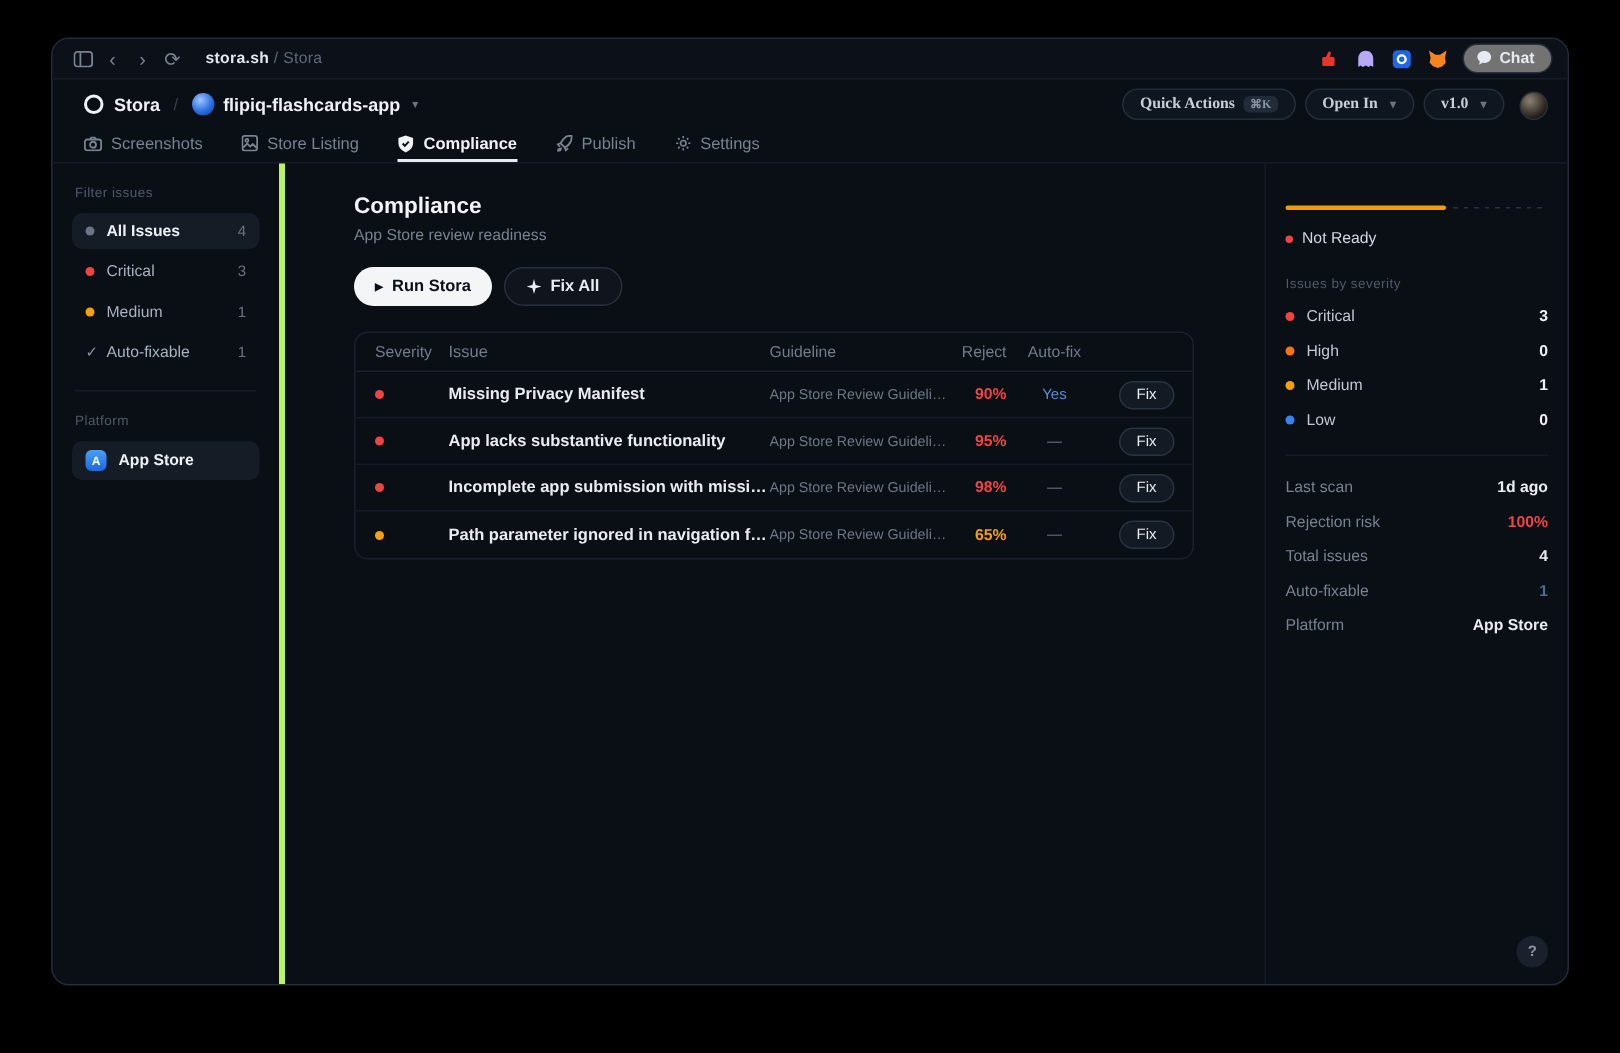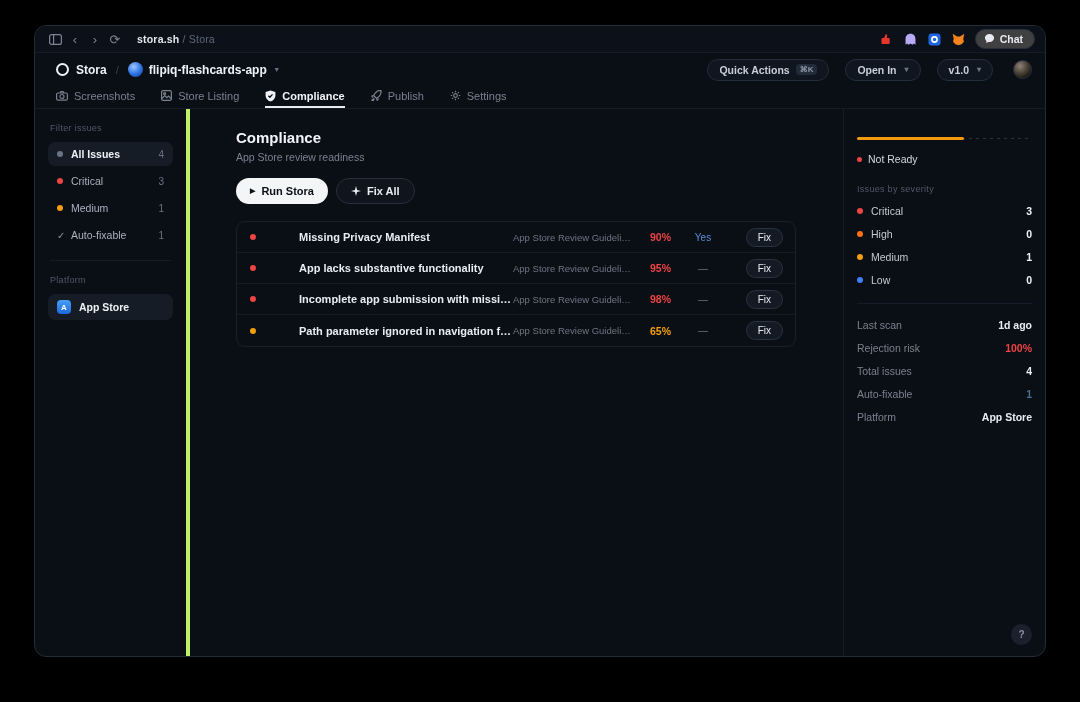--- a/index.html
+++ b/index.html
@@ -14,35 +14,35 @@
   .chrome { height:27px; flex:0 0 27px; background:#0c1119; border-bottom:1px solid #151c27;
     display:flex; align-items:center; padding:0 10px; }
   .chrome-icon { color:#7a8393; display:flex; align-items:center; justify-content:center;
     width:20px; height:18px; font-size:13px; line-height:1; cursor:default; }
   .chrome-icon svg { stroke:#7a8393; fill:none; stroke-width:1.2; }
   .url { margin-left:12px; font-size:10.5px; letter-spacing:.2px; }
   .url b { color:#e3e7ee; font-weight:700; }
   .url span { color:#5f6878; }
   .chrome-right { margin-left:auto; display:flex; align-items:center; gap:9px; }
   .ext-icon { width:15px; height:15px; display:flex; align-items:center; justify-content:center; }
-  .chat-btn { display:flex; align-items:flex-start; gap:5px; background:#404040; border:1px solid #26303e;
+  .chat-btn { display:flex; align-items:flex-start; gap:5px; background:#737373; border:1px solid #26303e;
     border-radius:999px; color:#e7eaf0; font-size:10.5px; font-weight:600; padding:3px 11px 3px 8px; }
 
   
   .app-header { height:33px; flex:0 0 33px; display:flex; align-items:center; padding:0 13px; }
   .brand { display:flex; align-items:center; gap:7px; margin-left:8px; }
   .brand-logo { width:13px; height:13px; border:2.5px solid #eef1f6; border-radius:50%; }
   .brand-name { font-size:12px; font-weight:700; color:#eef1f6; }
   .hsep { color:#39414f; font-size:11px; margin:0 9px; }
   .app-pill { display:flex; align-items:center; gap:6px; }
   .app-icon { width:15px; height:15px; border-radius:50%;
     background:radial-gradient(circle at 38% 32%, #9cc6ff, #2b6fe3 55%, #123a80); }
   .app-name { font-size:12px; font-weight:700; color:#eef1f6; }
   .caret { color:#6b7484; font-size:8px; margin-left:2px; }
-  .header-right { margin-left:auto; display:flex; align-items:center; gap:16px; }
+  .header-right { margin-left:auto; display:flex; align-items:flex-end; gap:6px;font-family:Liberation Serif, serif; }
   .hbtn { display:flex; align-items:center; gap:6px; background:#10161f; border:1px solid #242d3b;
     border-radius:999px; color:#c9cfd9; font-size:10.5px; font-weight:600; padding:4px 11px; }
   .kbd { background:#222b39; border-radius:4px; color:#8b94a3; font-size:8px; padding:1px 4px; }
   .avatar { width:19px; height:19px; border-radius:50%; margin-left:4px; border:1px solid #2a323f;
     background:radial-gradient(circle at 35% 30%, #8d8274, #4a4238 45%, #17130f 80%); }
 
   
   .tabbar { flex:0 0 23px; display:flex; align-items:stretch; gap:26px; padding:0 21px;
     border-bottom:1px solid #151c27; }
   .tab { display:flex; align-items:center; gap:6px; font-size:11px; color:#79828f;
@@ -297,20 +297,28 @@
           <span style="display:flex">
             <svg width="10" height="10" viewBox="0 0 12 12">
                 <path d="M6 0l1.3 4.7L12 6 7.3 7.3 6 12 4.7 7.3 0 6l4.7-1.3z"></path>
               </svg>
           </span>
           <span>Fix All</span>
         </div>
       </div>
 
       <div class="issues-table">
+        <div class="trow thead">
+          <div class="c1">Severity</div>
+          <div class="c2">Issue</div>
+          <div class="c3">Guideline</div>
+          <div class="c4">Reject</div>
+          <div class="c5">Auto-fix</div>
+          <div class="c6"></div>
+        </div>
 
         <div class="trow tr">
           <div class="c1">
               <span class="dot" style="background: rgb(239, 68, 68);"></span>
             </div>
           <div class="c2">Missing Privacy Manifest</div>
           <div class="c3">App Store Review Guideline 5.1.1</div>
           <div class="c4" style="color: rgb(239, 68, 68);">90%</div>
           <div class="c5" style="color: rgb(91, 141, 214);">Yes</div>
           <div class="c6">

